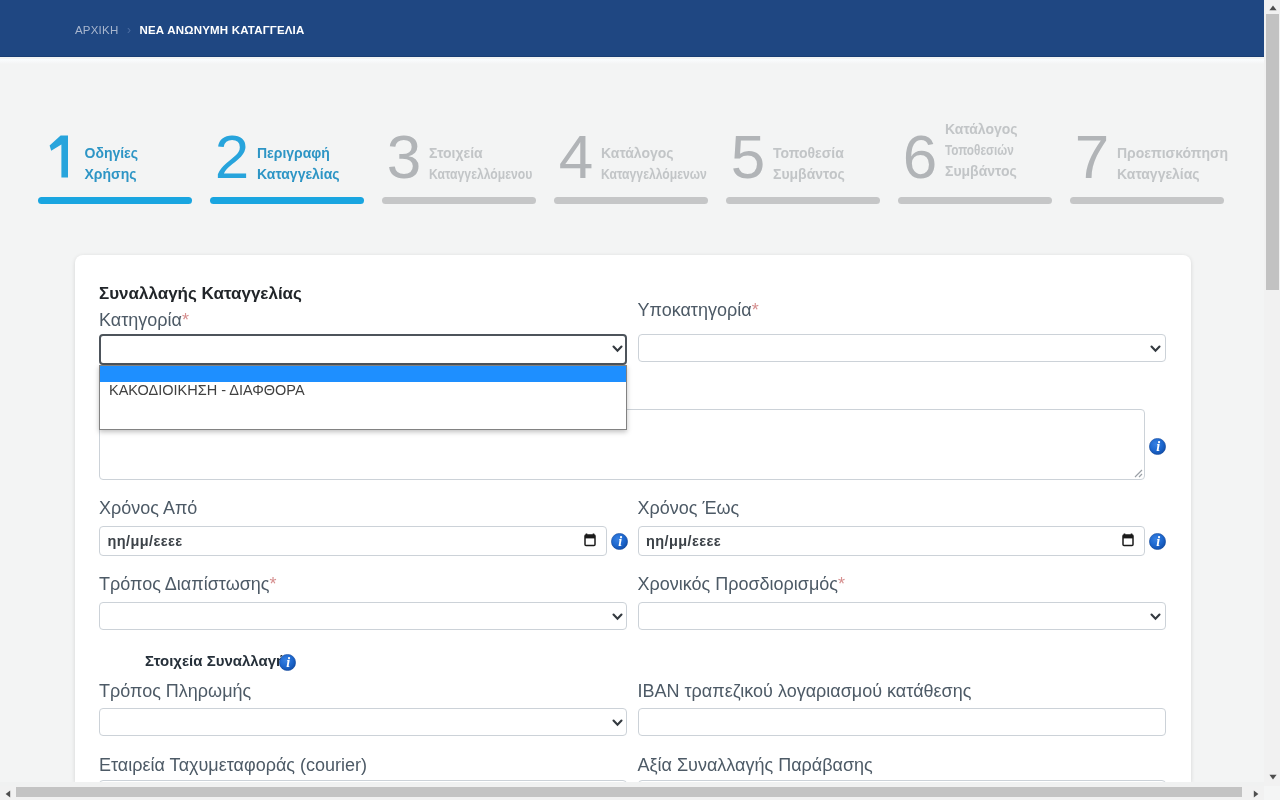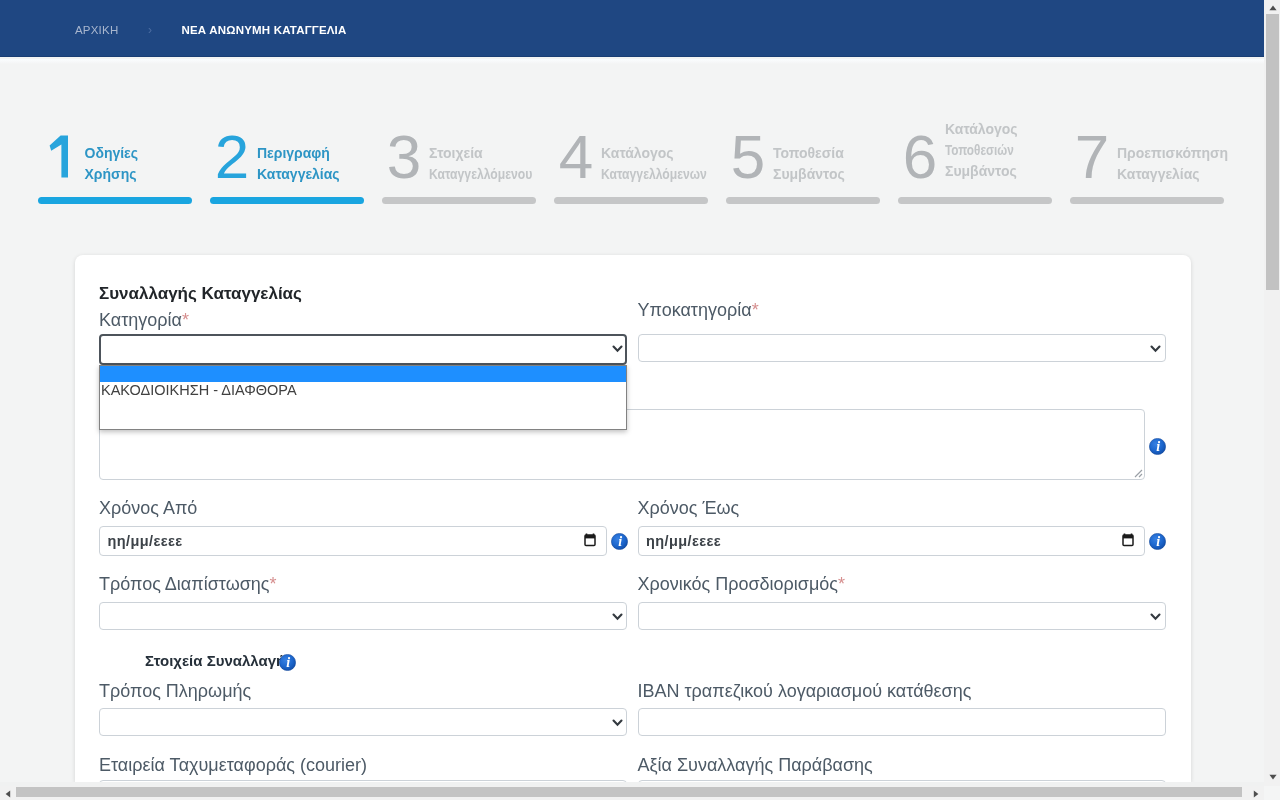--- a/index.html
+++ b/index.html
@@ -4,21 +4,21 @@
 <title>Νέα Ανώνυμη Καταγγελία</title>
 <style>
   * { margin:0; padding:0; box-sizing:border-box; }
   html,body { width:1280px; height:800px; overflow:hidden; }
   body { font-family:"Liberation Sans", sans-serif; background:#f3f4f4; position:relative; }
   .abs { position:absolute; }
 
   
   .topbar { position:absolute; left:0; top:0; width:1264px; height:57px; background:#1f4782; border-bottom:1.5px solid #1a3e74; }
   .topglow { position:absolute; left:0; top:58.5px; width:1264px; height:5px; background:linear-gradient(#fbfdff,#f3f4f4); }
-  .crumb { position:absolute; left:75px; top:1px; height:57px; display:flex; align-items:center;gap:21px; }
+  .crumb { position:absolute; left:75px; top:1px; height:57px; display:flex; align-items:center; }
   .crumb .home { color:#a8b6ce; font-size:11.5px; letter-spacing:.2px; }
   .crumb .sep { color:#4c6da2; font-size:12px; margin:0 8.5px; }
   .crumb .cur { color:#ffffff; font-size:11.5px; font-weight:bold; letter-spacing:.2px; }
 
   
   .step-num { position:absolute; width:44px; text-align:center; font-size:62px; line-height:62px; top:126.4px; font-weight:400; }
   .step-lbl { position:absolute; font-size:14px; font-weight:bold; line-height:21px; }
   .sq { display:inline-block; transform:scaleX(.87); transform-origin:left; }
   .sq2 { display:inline-block; transform:scaleX(.84); transform-origin:left; }
   .step-bar { position:absolute; top:196.5px; width:154px; height:7px; border-radius:3.5px; }
@@ -38,21 +38,21 @@
   .lbl .req { color:#d68f8f; }
   .sech { position:absolute; font-size:15px; line-height:20px; font-weight:bold; color:#26303a; }
 
   .ctrl { position:absolute; background:#fff; border:1px solid #ccd2d8; border-radius:4px; }
   .focussel { border:2px solid #4d545b; }
 
   
   .ddpanel { position:absolute; left:99px; top:364.5px; width:528px; height:65.7px; background:#fff;
              border:1px solid #828282; box-shadow:0 2px 5px rgba(0,0,0,.25); z-index:5; }
   .ddsel { height:15.7px; background:#1e8fff; margin-top:.5px; }
-  .ddopt { font-size:14.5px; line-height:16px; color:#414141; padding-left:1px; white-space:nowrap; }
+  .ddopt { font-size:14.5px; line-height:16px; color:#414141; padding-left:9px; white-space:nowrap; }
 
   .ph { position:absolute; font-size:14.5px; font-weight:bold; letter-spacing:.4px; color:#3c4248; }
 
   svg { position:absolute; display:block; }
 </style>
 </head>
 <body>
 
 <div class="topbar"></div>
 <div class="topglow"></div>

